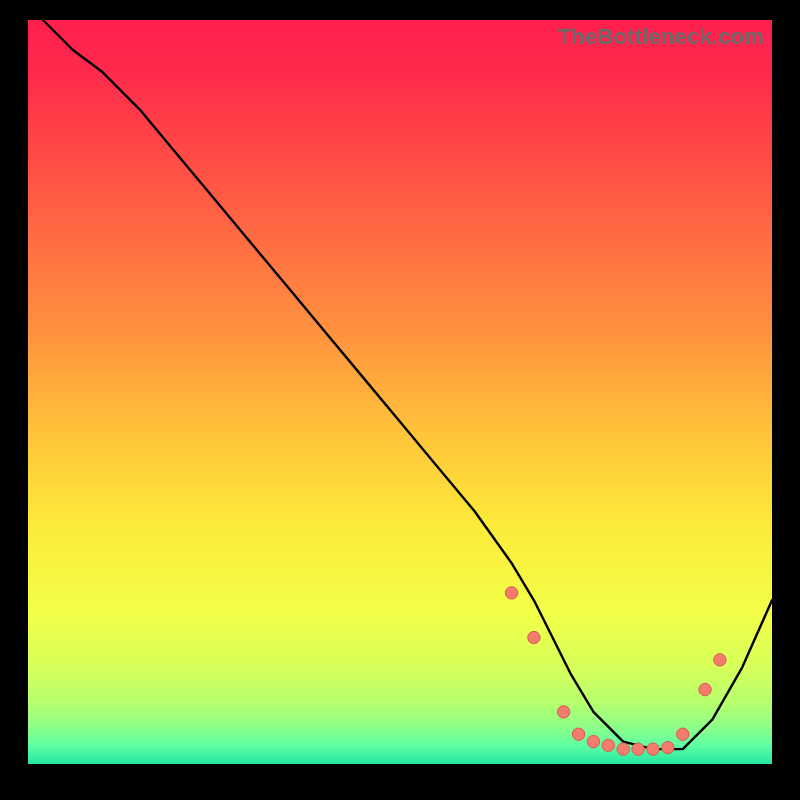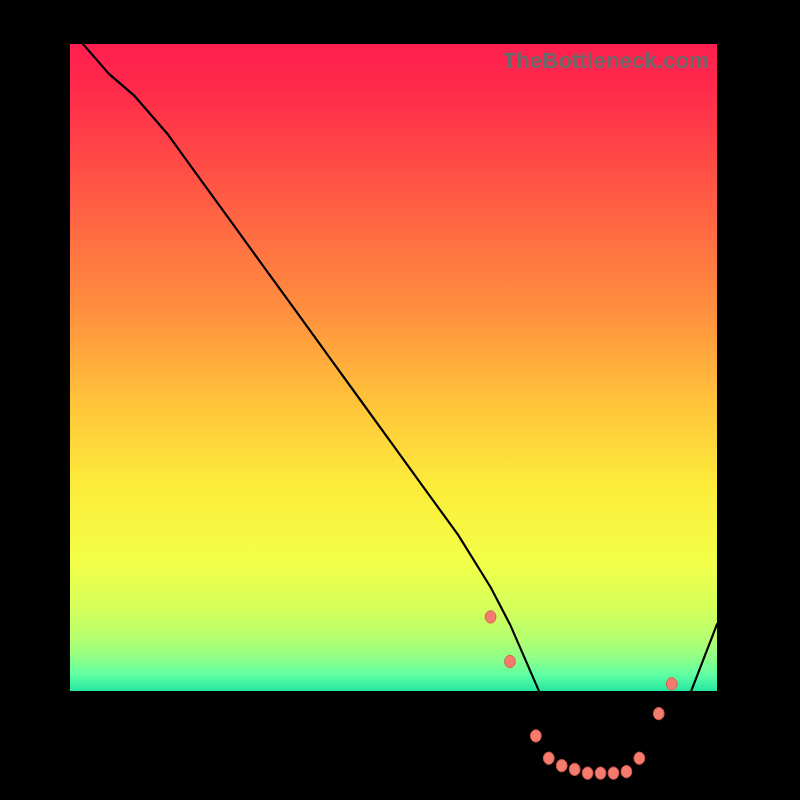--- a/index.html
+++ b/index.html
@@ -13,25 +13,24 @@
   }
   .stage {
     position: relative;
     width: 800px;
     height: 800px;
     background: #000;
   }
   .plot-area {
     position: absolute;
     left: 28px;
-    top: 44px;
-    width: 647px;
+    top: 20px;
+    width: 744px;
     height: 744px;
     overflow: hidden;
-    margin-left: 42px;
   }
   .gradient-bg {
     position: absolute;
     left: 0; top: 0; right: 0; bottom: 0;
   }
   .watermark {
     position: absolute;
     top: 4px;
     right: 8px;
     font-size: 22px;

